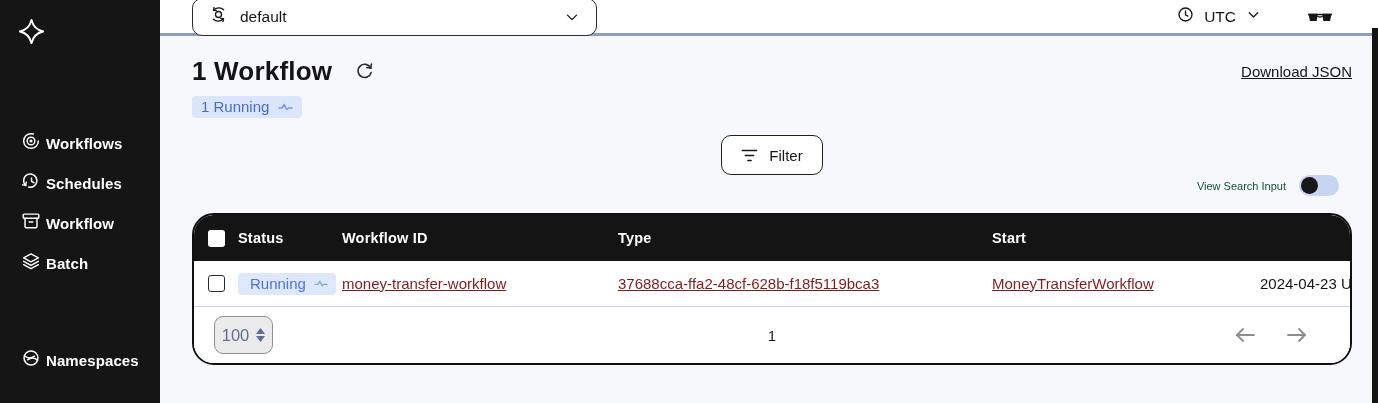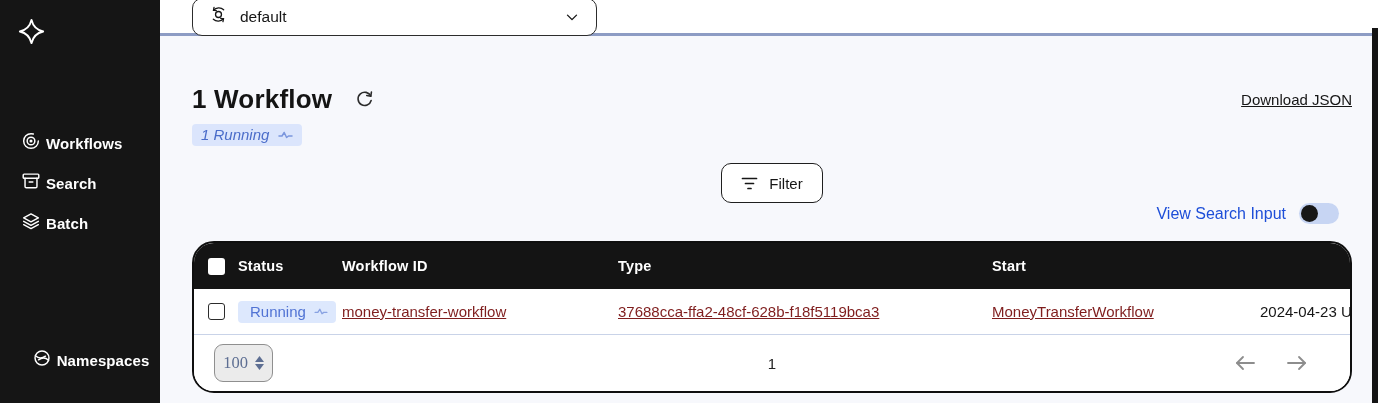--- a/index.html
+++ b/index.html
@@ -6,68 +6,68 @@
   html,body { width:1378px; height:403px; overflow:hidden; }
   body { font-family:"Liberation Sans", sans-serif; background:#f7f8fc; color:#161616; }
   .app { display:flex; width:1378px; height:403px; position:relative; }
 
   
   .sidebar { width:160px; flex-shrink:0; background:#151515; color:#fff; display:flex; flex-direction:column; }
   .logo-wrap { padding:18px 0 0 18px; height:50px; }
   .nav { margin-top:73px; display:flex; flex-direction:column; }
   .nav-item { height:40px; display:flex; align-items:center; gap:4px; padding-left:20px; cursor:pointer; }
   .nav-item span.lbl { font-size:15px; font-weight:700; letter-spacing:.1px; }
-  .nav-bottom { margin-top:auto; margin-bottom:23px;align-items:center; }
+  .nav-bottom { margin-top:auto; margin-bottom:23px; }
   .nav svg, .nav-bottom svg { flex-shrink:0; }
 
   
   .content { flex:1; display:flex; flex-direction:column; min-width:0; }
 
   
   .topbar { height:36px; background:#fff; border-bottom:3px solid #8d9cc4; display:flex; align-items:center; padding:0 44px 0 32px; }
   .ns-select { width:405px; height:38px; background:#fff; border:1.5px solid #2c2c2c; border-radius:10px; display:flex; align-items:center; gap:11px; padding:0 15px; cursor:pointer; }
   .ns-select .ns-label { font-size:15.5px; color:#161616; }
   .ns-select .chev { margin-left:auto; display:flex; }
   .topbar-right { margin-left:auto; display:flex; align-items:center; }
   .tz { display:flex; align-items:center; gap:9px; cursor:pointer; }
   .tz .tz-label { font-size:15.5px; }
   .labs { margin-left:44px; cursor:pointer; display:flex; }
 
   
   .main { flex:1; padding:0 26px 0 32px; position:relative; }
-  .title-row { margin-top:48px; display:flex; align-items:center; }
+  .title-row { margin-top:20px; display:flex; align-items:center; }
   .page-title { font-size:26px; font-weight:600; color:#141414; letter-spacing:.2px; }
   .refresh-btn { margin-left:22px; display:flex; cursor:pointer; background:none; border:none; padding:0; }
   .download-link { margin-left:auto; font-size:15px; color:#161616; text-decoration:underline; font-weight:500; cursor:pointer; }
 
   .badge-row { margin-top:9px; }
-  .badge { display:inline-flex; align-items:center; gap:9px; background:#dbe5fc; color:#4a6cc9; border-radius:4px; padding:2px 9px 3px 9px; font-size:15px; font-weight:500;font-style:italic; }
+  .badge { display:inline-flex; align-items:center; gap:9px; background:#dbe5fc; color:#4a6cc9; border-radius:4px; padding:2px 9px 3px 9px; font-size:15px; font-weight:500; }
 
   .filter-row { margin-top:17px; display:flex; align-items:center;flex-direction:column; }
   .filter-btn { height:40px; display:inline-flex; align-items:center; gap:11px; background:#fff; border:1.5px solid #1f1f1f; border-radius:10px; padding:0 19px; font-size:15px; font-weight:500; color:#161616; cursor:pointer; font-family:inherit; }
   .search-toggle-group { margin-left:auto; display:flex; align-items:center; gap:13px; padding-right:13px; }
-  .search-toggle-label { font-size:16px; color:#1d4ed8; }
+  .search-toggle-label { font-size:11px; color:#14532d; }
   .toggle { width:40px; height:21px; border-radius:11px; background:#c7d5f3; position:relative; cursor:pointer; }
   .toggle .knob { position:absolute; left:2px; top:2px; width:17px; height:17px; border-radius:50%; background:#171717; }
 
   
   .wf-table { margin-top:17px; width:1160px; background:#fff; border:2px solid #0f0f0f; border-radius:22px; overflow:hidden; }
   .t-grid { display:grid; grid-template-columns:44px 104px 276px 374px 268px minmax(0,1fr); align-items:center; }
   .t-head { background:#141414; color:#fff; height:46px; }
   .t-head .th { font-size:14.5px; font-weight:700; letter-spacing:.2px; }
   .cb-cell { display:flex; justify-content:center; }
   .checkbox { width:17px; height:17px; border-radius:3px; background:#fff; cursor:pointer; }
   .checkbox.bordered { border:1.5px solid #2c2c2c; }
   .t-row { height:46px; border-bottom:1px solid #c9d3e8; background:#fff; }
   .t-row a { color:#7f1d1d; font-size:15px; text-decoration:underline; cursor:pointer; }
   .cell-start { font-size:15px; white-space:nowrap; overflow:hidden; }
   .row-badge { display:inline-flex; align-items:center; gap:8px; background:#dde8fd; color:#5173d4; border-radius:4px; padding:2px 8px 3px 12px; font-size:15px; font-weight:500; }
 
   .t-foot { height:56px; display:flex; align-items:center; padding:0 20px; position:relative; background:#fff; }
-  .page-size { width:59px; height:38px; background:#ebebeb; border:1px solid #8f8f8f; border-radius:9px; display:flex; align-items:center; justify-content:center; gap:7px; cursor:pointer;font-family:Liberation Serif, serif; }
+  .page-size { width:59px; height:38px; background:#ebebeb; border:1px solid #8f8f8f; border-radius:9px; display:flex; align-items:center; justify-content:center; gap:7px; cursor:pointer; }
   .page-size .ps-val { font-size:16.5px; color:#5d6e92; }
   .steppers { display:flex; flex-direction:column; gap:2px; }
   .page-num { position:absolute; left:50%; transform:translateX(-50%); font-size:15px; color:#222; }
   .pager-arrows { margin-left:auto; display:flex; align-items:center; gap:30px; padding-right:22px; }
   .pager-arrows .pa { background:none; border:none; padding:0; display:flex; cursor:pointer; }
 
   
   .edge-strip { position:absolute; right:0; top:28px; width:6px; height:375px; background:#141414; }
 </style>
 </head>
@@ -88,26 +88,36 @@
             <circle cx="12" cy="12" r="8" stroke-dasharray="40 11"></circle>
             <circle cx="12" cy="12" r="4.2"></circle>
             <circle cx="12" cy="12" r="0.9" fill="#fff"></circle>
           </svg>
         </span>
         <span class="lbl">Workflows</span>
       </div>
       <div class="nav-item">
         <span>
           <svg width="22" height="22" viewBox="0 0 24 24" fill="none" stroke="#fff" stroke-width="1.6" stroke-linecap="round" stroke-linejoin="round">
+            <path d="M6.2 16.8 A7.2 7.2 0 1 1 9.5 18.6"></path>
+            <polyline points="6.8,13.4 6.2,16.8 2.9,16.2"></polyline>
+            <polyline points="12.6,8.6 12.6,12.4 15.3,13.9"></polyline>
+          </svg>
+        </span>
+        <span class="lbl">Schedules</span>
+      </div>
+      <div class="nav-item">
+        <span>
+          <svg width="22" height="22" viewBox="0 0 24 24" fill="none" stroke="#fff" stroke-width="1.6" stroke-linecap="round" stroke-linejoin="round">
             <rect x="3.5" y="4.5" width="17" height="4.6" rx="1"></rect>
             <path d="M5.5 9.1 V18 a1.4 1.4 0 0 0 1.4 1.4 h10.2 a1.4 1.4 0 0 0 1.4-1.4 V9.1"></path>
             <line x1="10" y1="13" x2="14" y2="13"></line>
           </svg>
         </span>
-        <span class="lbl">Search</span>
+        <span class="lbl">Workflow</span>
       </div>
       <div class="nav-item">
         <span>
           <svg width="22" height="22" viewBox="0 0 24 24" fill="none" stroke="#fff" stroke-width="1.6" stroke-linecap="round" stroke-linejoin="round">
             <path d="M4 8.6 L12 4.3 L20 8.6 L12 12.9 Z"></path>
             <path d="M4 12.4 L12 16.7 L20 12.4"></path>
             <path d="M4 16 L12 20.3 L20 16"></path>
           </svg>
         </span>
         <span class="lbl">Batch</span>
@@ -137,20 +147,44 @@
             <path d="M6.3 7.2 A8 8 0 0 1 17.9 6.5"></path>
             <polyline points="6.9,3.9 6.3,7.2 9.5,7.6"></polyline>
             <path d="M17.7 16.8 A8 8 0 0 1 6.1 17.5"></path>
             <polyline points="17.1,20.1 17.7,16.8 14.5,16.4"></polyline>
           </svg>
         </span>
         <span class="ns-label">default</span>
         <span class="chev">
           <svg width="18" height="18" viewBox="0 0 24 24" fill="none" stroke="#161616" stroke-width="1.8" stroke-linecap="round" stroke-linejoin="round">
             <polyline points="6,9.5 12,15.5 18,9.5"></polyline>
+          </svg>
+        </span>
+      </div>
+      <div class="topbar-right">
+        <div class="tz">
+          <span>
+            <svg width="19" height="19" viewBox="0 0 24 24" fill="none" stroke="#161616" stroke-width="1.7" stroke-linecap="round">
+              <circle cx="12" cy="12" r="8.2"></circle>
+              <polyline points="12,7.5 12,12.3 15,14"></polyline>
+            </svg>
+          </span>
+          <span class="tz-label">UTC</span>
+          <span>
+            <svg width="17" height="17" viewBox="0 0 24 24" fill="none" stroke="#161616" stroke-width="1.8" stroke-linecap="round" stroke-linejoin="round">
+              <polyline points="6,9.5 12,15.5 18,9.5"></polyline>
+            </svg>
+          </span>
+        </div>
+        <span class="labs">
+          <svg width="28" height="18" viewBox="0 0 28 18" fill="none" stroke="#161616" stroke-width="1.5" stroke-linejoin="round">
+            <path d="M2 6.5 L26 6.5"></path>
+            <path d="M3.4 6.5 L11 6.5 L10 12.3 L4.6 12.3 Z" fill="#161616"></path>
+            <path d="M17 6.5 L24.6 6.5 L23.4 12.3 L18 12.3 Z" fill="#161616"></path>
+            <path d="M11 8 Q14 10 17 8"></path>
           </svg>
         </span>
       </div>
     </header>
 
     <main class="main">
 
       <div class="title-row">
         <h1 class="page-title">1 Workflow</h1>
         <button class="refresh-btn">

